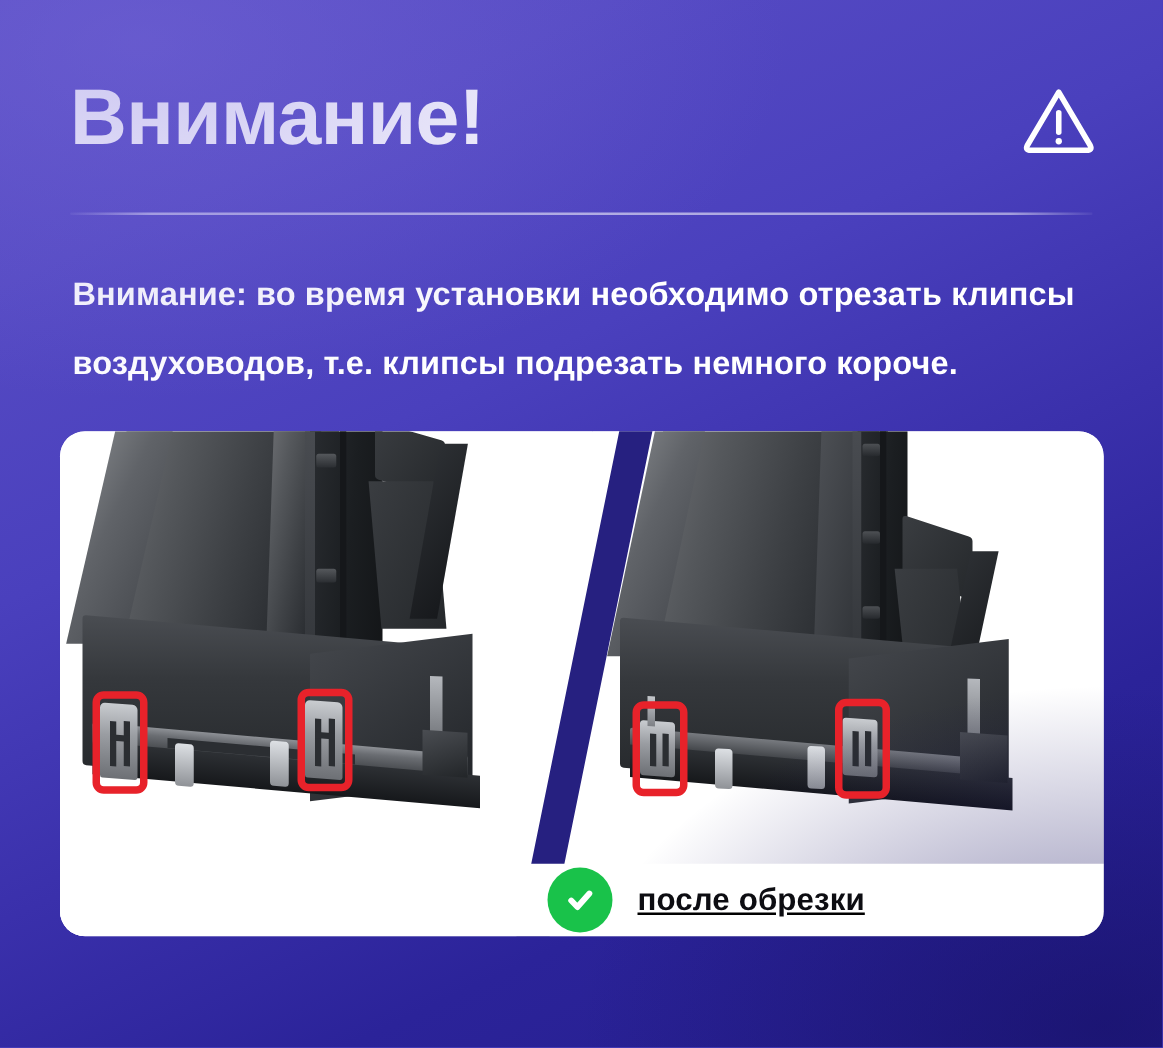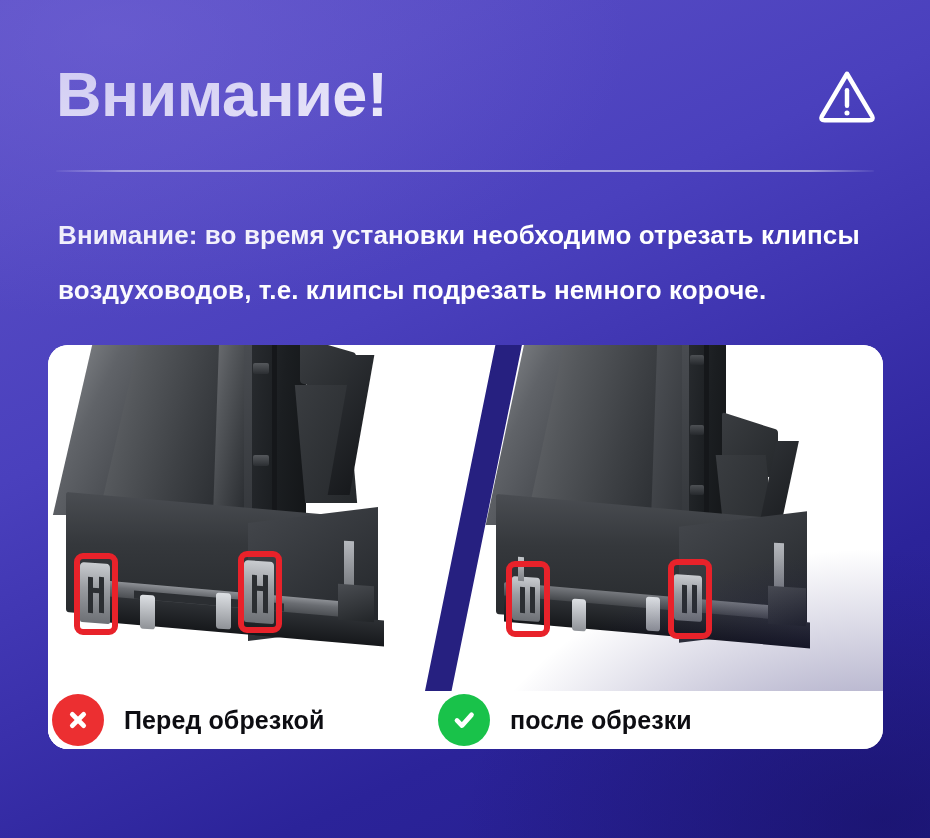--- a/index.html
+++ b/index.html
@@ -225,21 +225,21 @@
   }
   .label-group {
     position: absolute;
     bottom: 3px;
     display: flex;
     align-items: center;
     gap: 20px;
     z-index: 7;
   }
   .label-left  { left: 4px; }
-  .label-right { left: 390px; }
+  .label-right { left: 390px; text-decoration: underline; }
 
   .badge-circle {
     width: 52px;
     height: 52px;
     border-radius: 50%;
     display: flex;
     align-items: center;
     justify-content: center;
     flex: none;
   }
@@ -366,29 +366,20 @@
         <div class="redbox" style="left:32px; top:216px; width:44px; height:76px;"></div>
         <div class="redbox" style="left:194px; top:214px; width:44px; height:80px;"></div>
       </div>
     </div>
 
     <div class="diag-band"></div>
 
 
     <div class="labels"></div>
 
-    <div class="label-group label-left">
-      <span class="badge-circle badge-red">
-        <svg viewBox="0 0 32 32" width="30" height="30" aria-hidden="true">
-          <line x1="10" y1="10" x2="22" y2="22" stroke="#ffffff" stroke-width="5.2" stroke-linecap="round"></line>
-          <line x1="22" y1="10" x2="10" y2="22" stroke="#ffffff" stroke-width="5.2" stroke-linecap="round"></line>
-        </svg>
-      </span>
-      <span class="label-text">Перед обрезкой</span>
-    </div>
 
     <div class="label-group label-right">
       <span class="badge-circle badge-green">
         <svg viewBox="0 0 32 32" width="30" height="30" aria-hidden="true">
           <path d="M8.5 16.5 L13.8 22 L24 10.5" fill="none" stroke="#ffffff" stroke-width="5" stroke-linecap="round" stroke-linejoin="round"></path>
         </svg>
       </span>
       <span class="label-text">после обрезки</span>
     </div>
 

